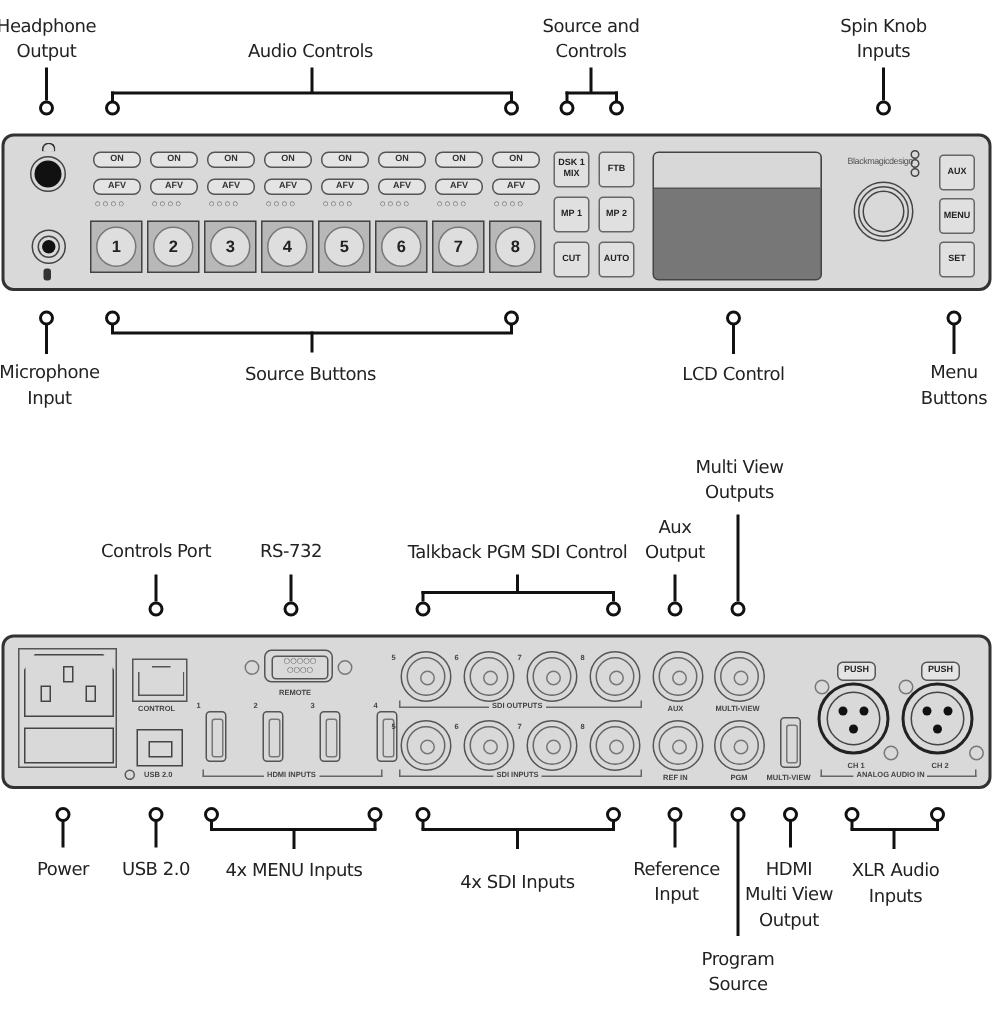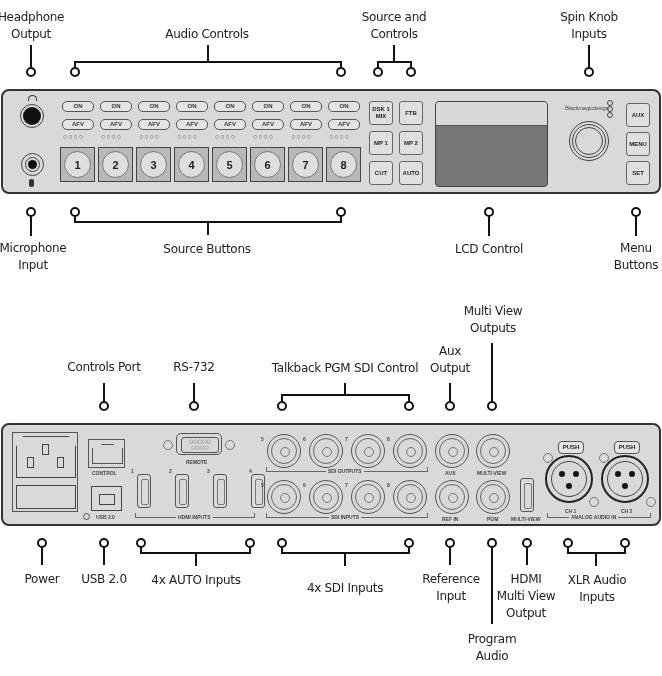--- a/index.html
+++ b/index.html
@@ -306,39 +306,39 @@
 <div class="dot" style="left:104px; top:543px;"></div>
 <div class="line" style="left:103px; top:547px; width:2px; height:18px;"></div>
 <div class="callout" style="left:104px; top:571px;">USB 2.0</div>
 
 <div class="dot" style="left:141px; top:543px;"></div>
 <div class="dot" style="left:250px; top:543px;"></div>
 <div class="line" style="left:140px; top:547px; width:2px; height:6px;"></div>
 <div class="line" style="left:249px; top:547px; width:2px; height:6px;"></div>
 <div class="line" style="left:140px; top:552px; width:111px; height:2px;"></div>
 <div class="line" style="left:195px; top:552px; width:2px; height:14px;"></div>
-<div class="callout" style="left:196px; top:572px;">4x AUTO Inputs</div>
+<div class="callout" style="left:196px; top:572px;">4x MENU Inputs</div>
 
 <div class="dot" style="left:282px; top:543px;"></div>
 <div class="dot" style="left:409px; top:543px;"></div>
 <div class="line" style="left:281px; top:547px; width:2px; height:6px;"></div>
 <div class="line" style="left:408px; top:547px; width:2px; height:6px;"></div>
 <div class="line" style="left:281px; top:552px; width:129px; height:2px;"></div>
 <div class="line" style="left:344px; top:552px; width:2px; height:14px;"></div>
 <div class="callout" style="left:345px; top:580px;">4x SDI Inputs</div>
 
 <div class="dot" style="left:450px; top:543px;"></div>
 <div class="line" style="left:449px; top:547px; width:2px; height:18px;"></div>
 <div class="callout" style="left:451px; top:571px; white-space:pre;">Reference
 Input</div>
 
 <div class="dot" style="left:492px; top:543px;"></div>
 <div class="line" style="left:491px; top:547px; width:2px; height:77px;"></div>
 <div class="callout" style="left:492px; top:631px; white-space:pre;">Program
-Audio</div>
+Source</div>
 
 <div class="dot" style="left:527px; top:543px;"></div>
 <div class="line" style="left:526px; top:547px; width:2px; height:18px;"></div>
 <div class="callout" style="left:526px; top:571px; white-space:pre;">HDMI
 Multi View
 Output</div>
 
 <div class="dot" style="left:568px; top:543px;"></div>
 <div class="dot" style="left:625px; top:543px;"></div>
 <div class="line" style="left:567px; top:547px; width:2px; height:6px;"></div>

